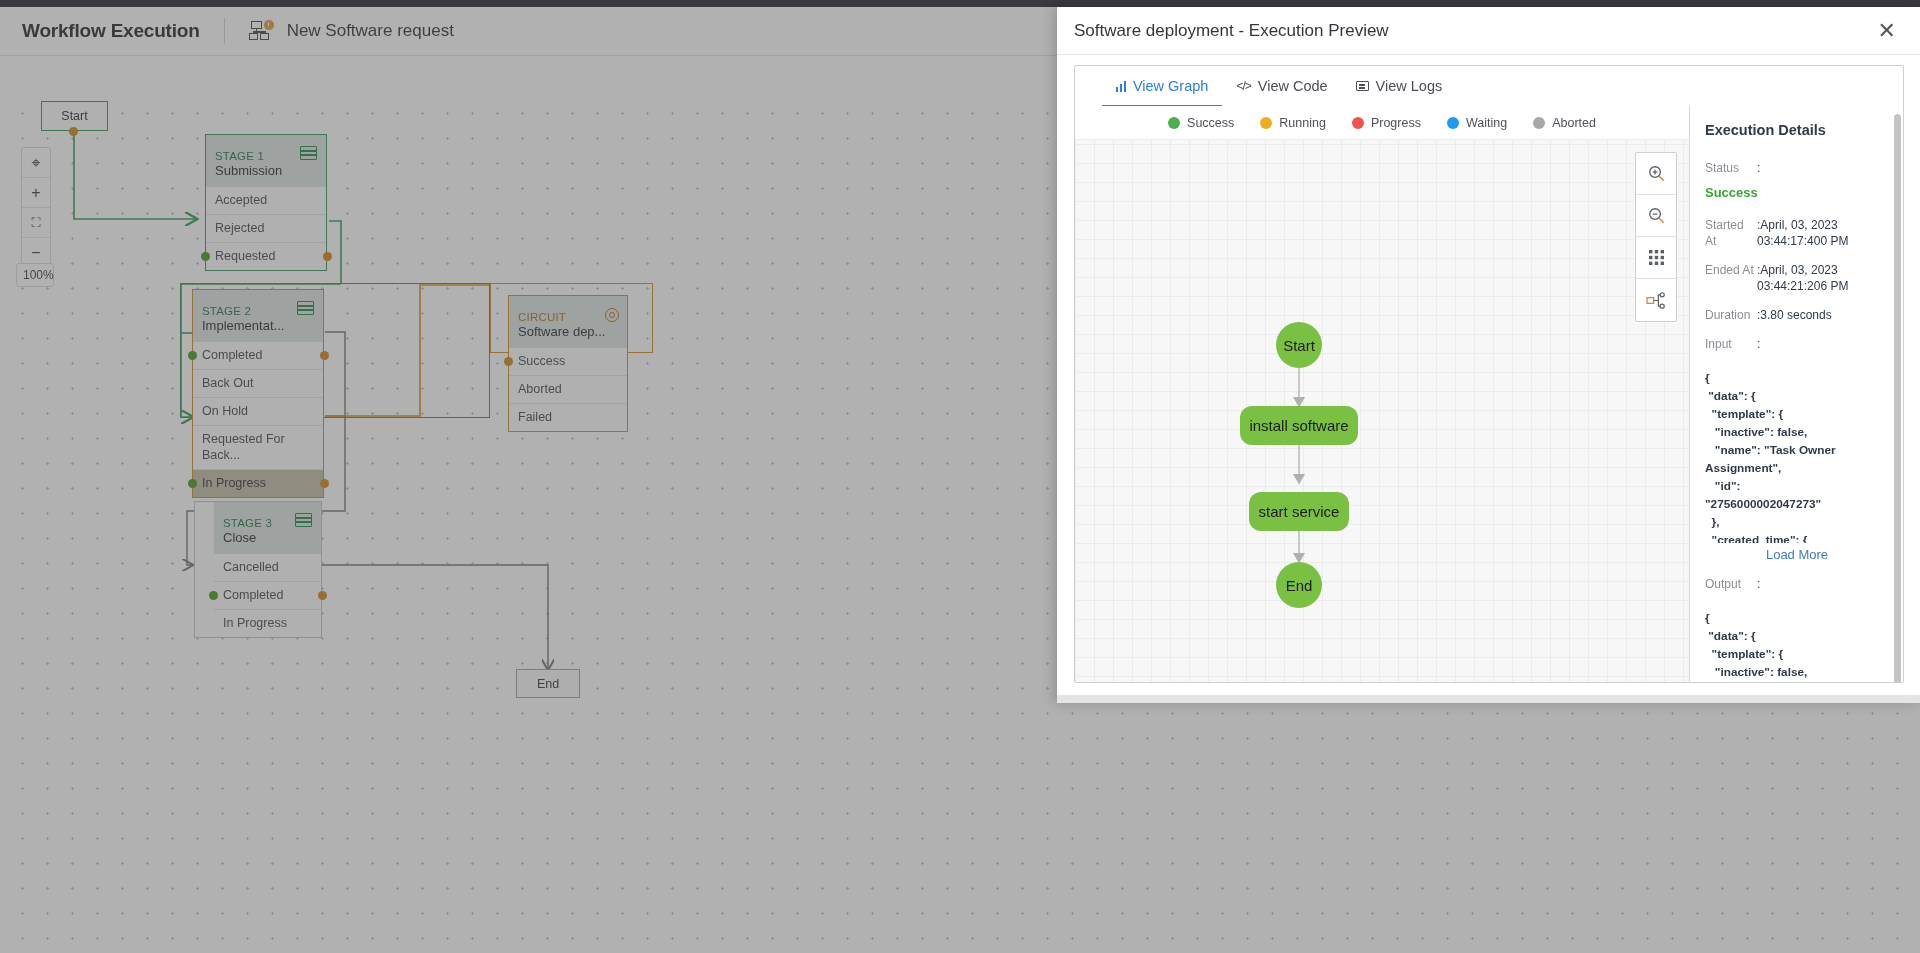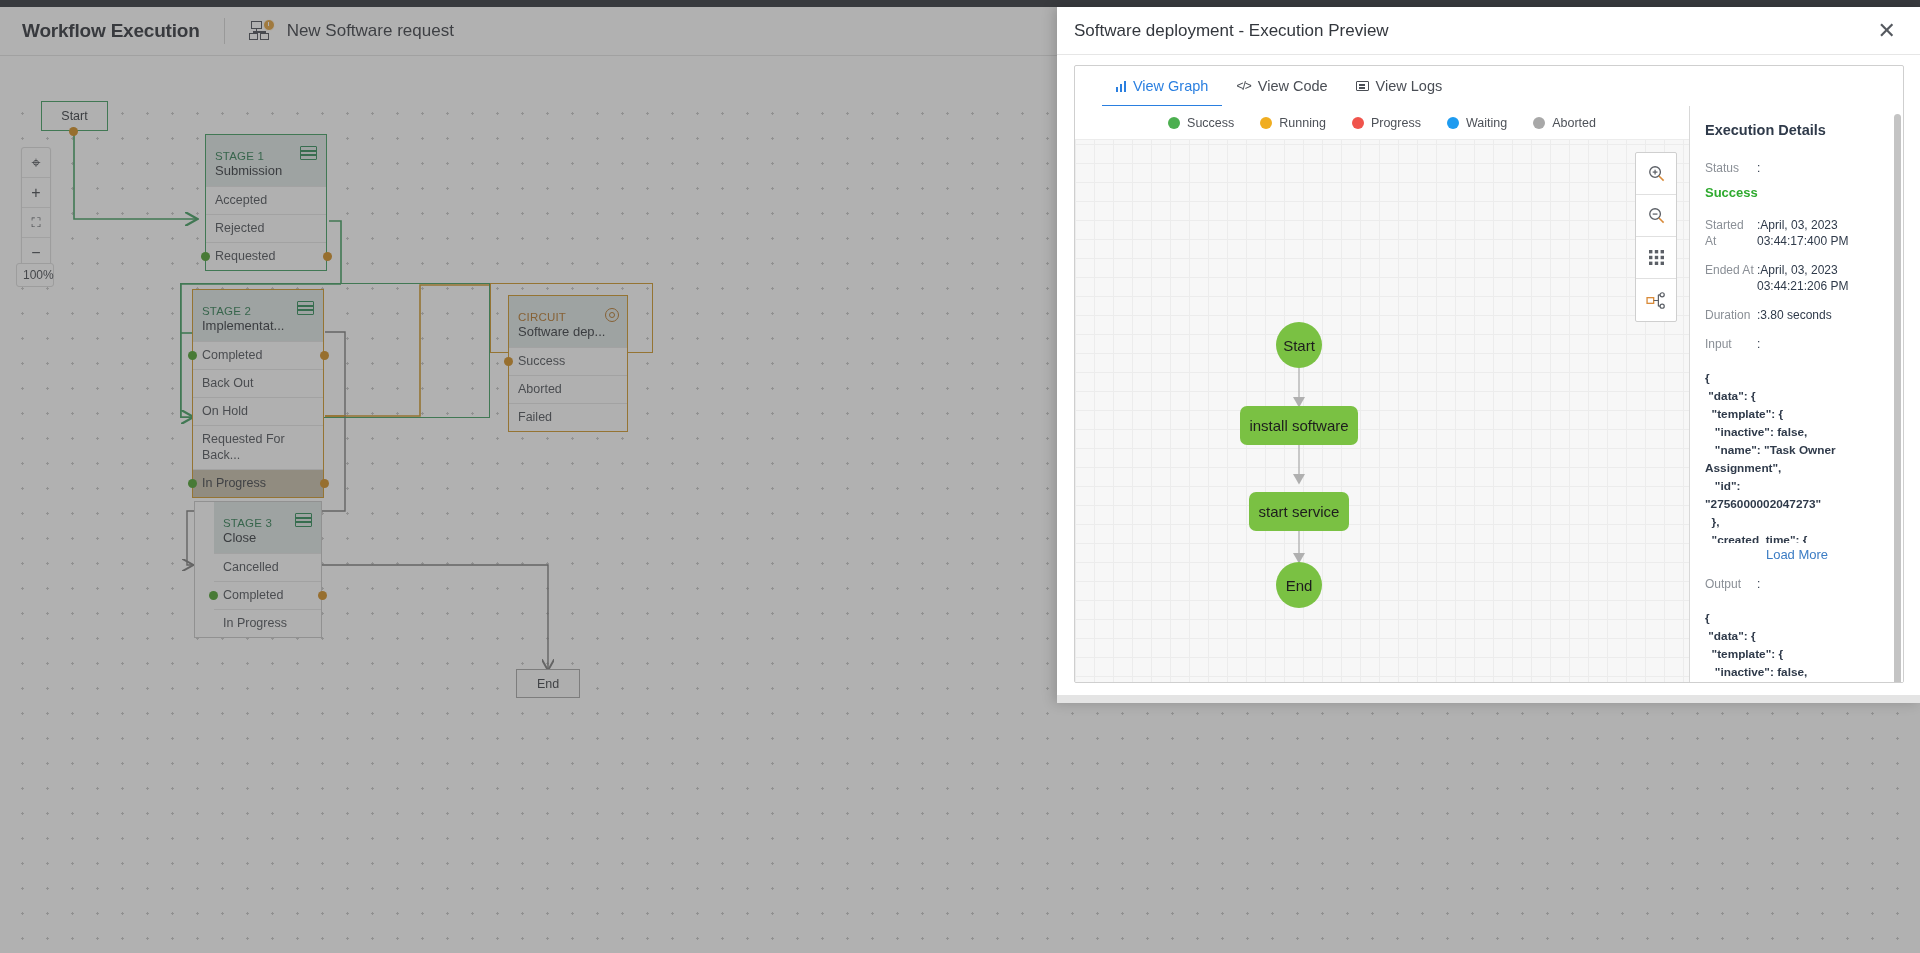--- a/index.html
+++ b/index.html
@@ -212,21 +212,21 @@
     border-bottom: 1px solid #e0e0e0;
   }
   .gtools .gb:last-child { border-bottom: none; }
 
   .gnode {
     position: absolute; background: #7ac143; color: #1d1d1d;
     display: flex; align-items: center; justify-content: center;
     font-size: 15px;
   }
   .gnode.circle { border-radius: 50%; }
-  .gnode.rect { border-radius: 7px; }
+  .gnode.rect { border-radius: 12px; }
 
   
   .details {
     width: 213px; flex: none; padding: 16px 14px 10px 15px;
     overflow: hidden; position: relative; background: #fff;
   }
   .det-title { font-size: 14.5px; font-weight: bold; color: #2f3a4a; margin-bottom: 22px; }
   .det-row { display: flex; font-size: 12px; margin-bottom: 13px; line-height: 16px; }
   .det-k { color: #8a8f96; width: 52px; flex: none; }
   .det-v { color: #2f3a4a; flex: 1; }

